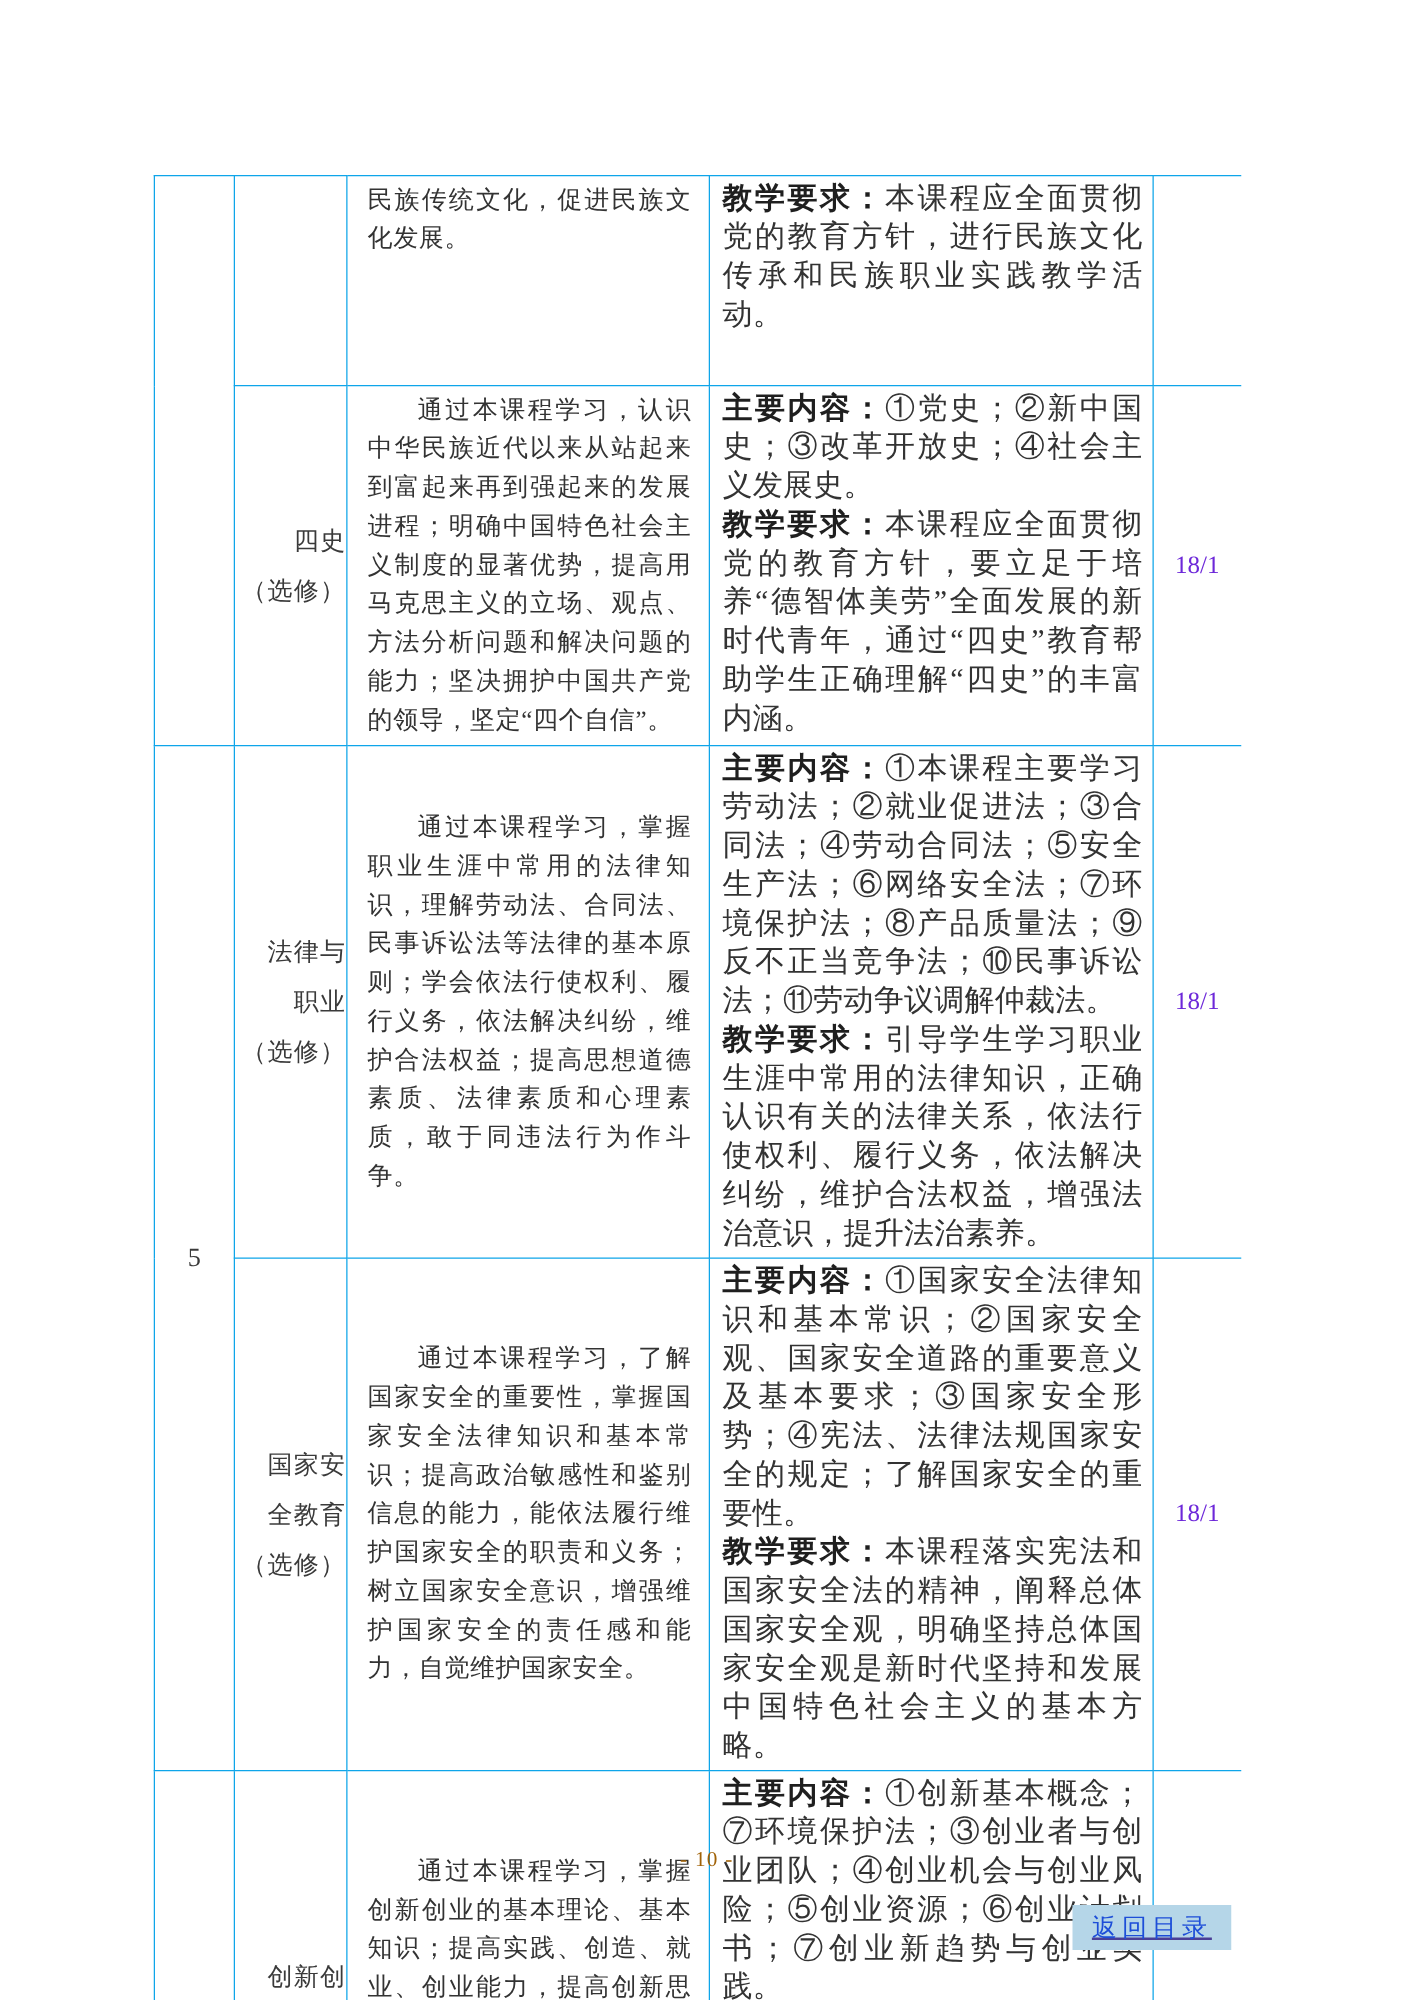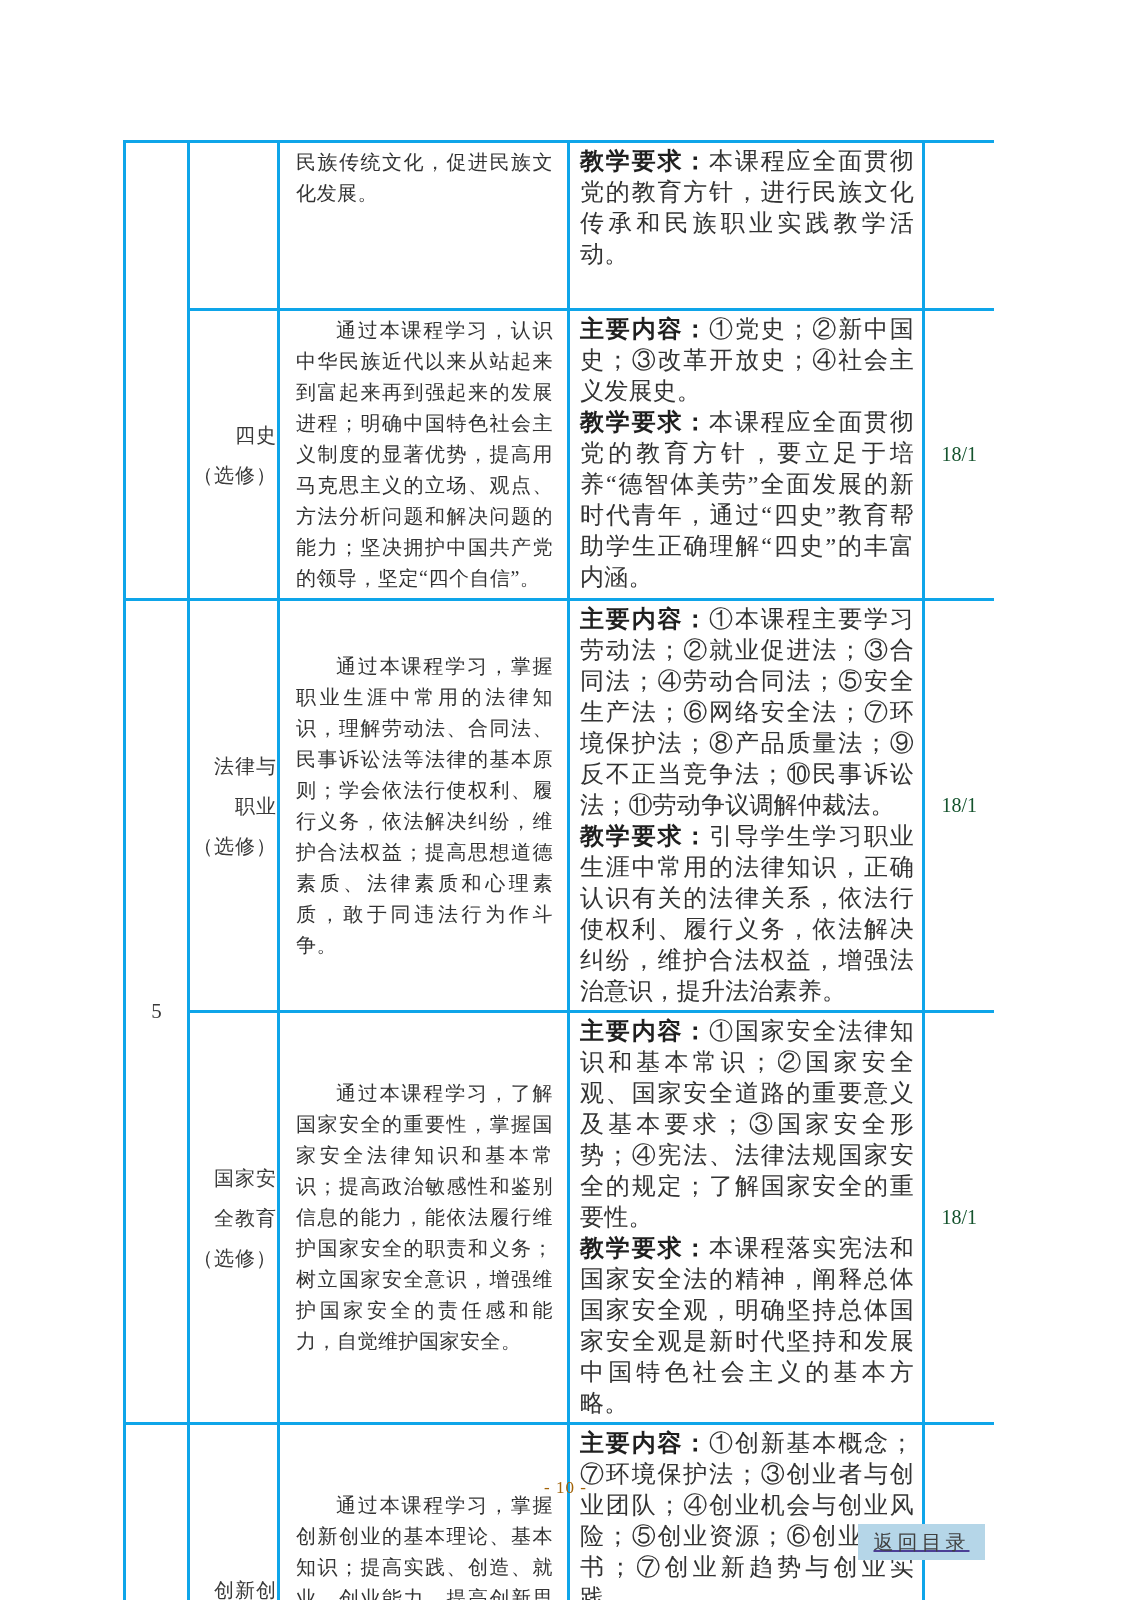--- a/index.html
+++ b/index.html
@@ -1,34 +1,34 @@
 <!DOCTYPE html>
 <html><head>
 <meta charset="utf-8">
 <style>
   html,body{margin:0;padding:0;background:#fff;}
   #page{position:relative;width:1131px;height:1600px;background:#ffffff;overflow:hidden;
         font-family:"Liberation Serif","DejaVu Serif",serif;color:#2e2e2e;}
   table.course-table{position:absolute;left:123px;top:140px;width:869px;
         border-collapse:collapse;table-layout:fixed;}
-  td{border:3px solid #0ea5e9;padding:0;vertical-align:top;overflow:hidden;}
+  td{border:1px solid #0ea5e9;padding:0;vertical-align:top;overflow:hidden;}
   td:last-child{border-right:none;}
   .no-cell{vertical-align:middle;text-align:center;font-size:21px;color:#3a3a3a;}
   .course-cell{vertical-align:middle;text-align:right;white-space:pre-line;
         font-size:20px;line-height:40px;letter-spacing:1px;color:#3a3a3a;}
   .desc-cell{padding:4px 14px 4px 16px;}
   .desc-cell.v-mid{vertical-align:middle;}
   .desc-cell p{margin:0;font-size:20px;line-height:31px;text-align:justify;
         text-justify:inter-character;letter-spacing:0.5px;color:#333;}
   .desc-cell p.indent{text-indent:2em;}
   .content-cell{padding:3px 8px 3px 10px;}
   .content-cell p{margin:0;font-size:24px;line-height:31px;text-align:justify;
         text-justify:inter-character;letter-spacing:0.2px;color:#333;}
   .content-cell b{font-weight:bold;color:#1f1f1f;}
-  .hours-cell{vertical-align:middle;text-align:center;font-size:20px;color:#14532d;}
+  .hours-cell{vertical-align:middle;text-align:center;font-size:20px;color:#6d28d9;}
   #page-number{position:absolute;left:0;top:1478px;width:1131px;text-align:center;
         font-size:17px;color:#a16207;letter-spacing:1px;}
   #back-link-box{position:absolute;left:858px;top:1524px;width:127px;height:36px;
         display:flex;align-items:center;justify-content:center;cursor:pointer;}
   #back-link{font-size:20px;letter-spacing:4px;text-decoration:underline;}
 </style>
 </head>
 <body>
 
 <div id="page">
@@ -110,16 +110,16 @@
         <p><b>教学要求：</b><span>引导学生树立正确的创新精神和科学创业观；掌握开展创新、创业活动所需要的基本知识，活化创新思维，通过一定创新训练方法提高创新能力、就业竞争能力、立业创业</span></p>
       </td>
       <td class="hours-cell">18/1</td>
     </tr>
   </tbody>
     </table>
 
   <div id="page-number">- 10 -</div>
 
   <div id="back-link-box" style="background: rgb(181, 214, 232);">
-    <span id="back-link" style="color: #404040; text-decoration-color: rgb(75, 63, 150);">返回目录</span>
+    <span id="back-link" style="color: #1d4ed8; text-decoration-color: rgb(75, 63, 150);">返回目录</span>
   </div>
 
 </div>
 
 </body></html>

